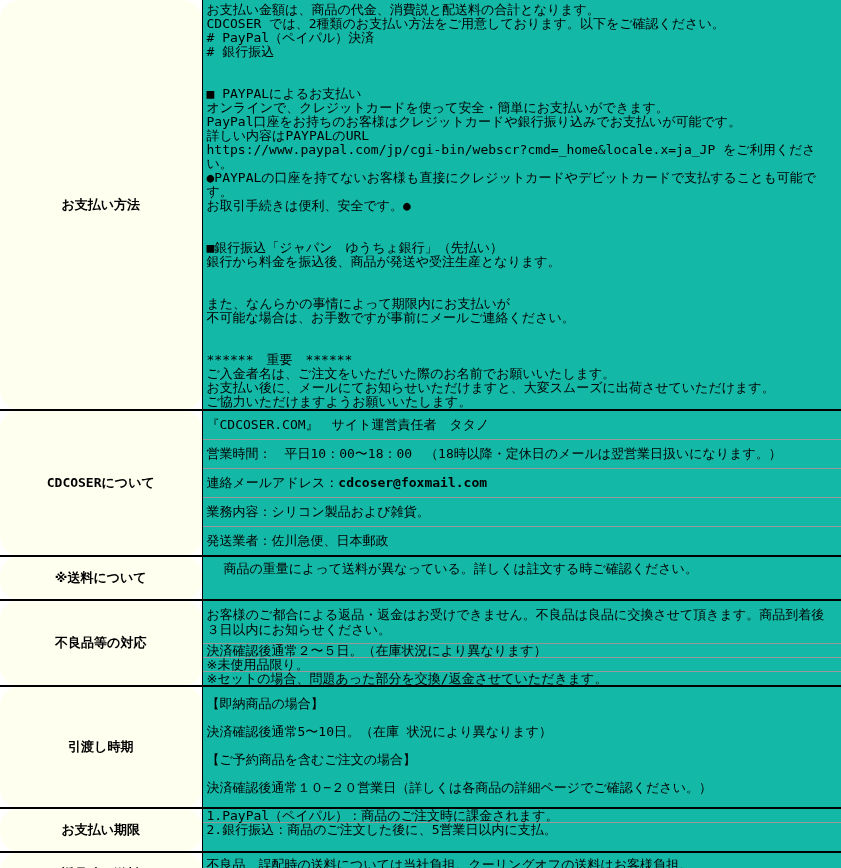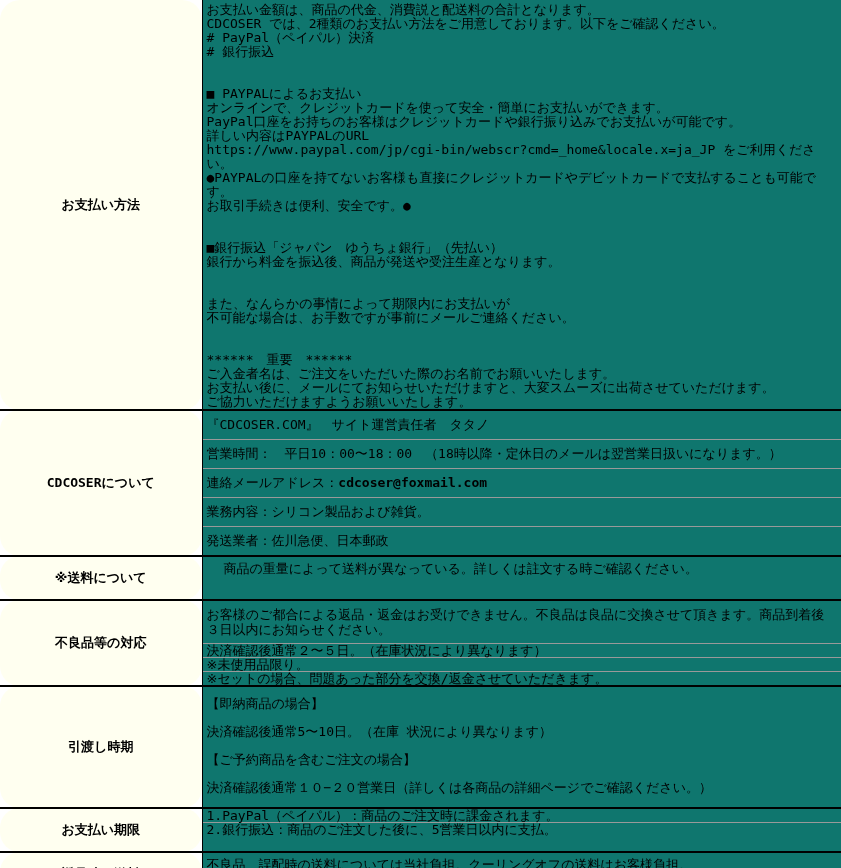--- a/index.html
+++ b/index.html
@@ -24,21 +24,21 @@
     vertical-align: middle;
     border-right: 1px solid #000000;
     border-bottom: 2px solid #000000;
     padding: 12px;
     border-radius: 20px;
   }
   td.row-content {
     vertical-align: top;
     border-bottom: 2px solid #000000;
     padding: 0;
-    background: #0f766e;
+    background: #14b8a6;
   }
   .line { min-height: 14px; line-height: 14px; overflow-wrap: anywhere; }
   .pad { padding: 3px 4px 0 4px; }
   .pad-delivery { padding: 10px 4px 12px 4px; }
   .subrow { padding: 7px 4px; line-height: 14px; border-bottom: 1px solid #999999; overflow-wrap: anywhere; }
   .subrow2 { padding: 6px 4px; line-height: 15px; border-bottom: 1px solid #999999; overflow-wrap: anywhere; }
   .subrow-tight { padding: 0 4px; line-height: 13px; border-bottom: 1px solid #999999; overflow-wrap: anywhere; }
   .last { border-bottom: none; }
   .bold { font-weight: bold; }
   .cell-extra { padding: 3px 4px; line-height: 14px; overflow-wrap: anywhere; }

